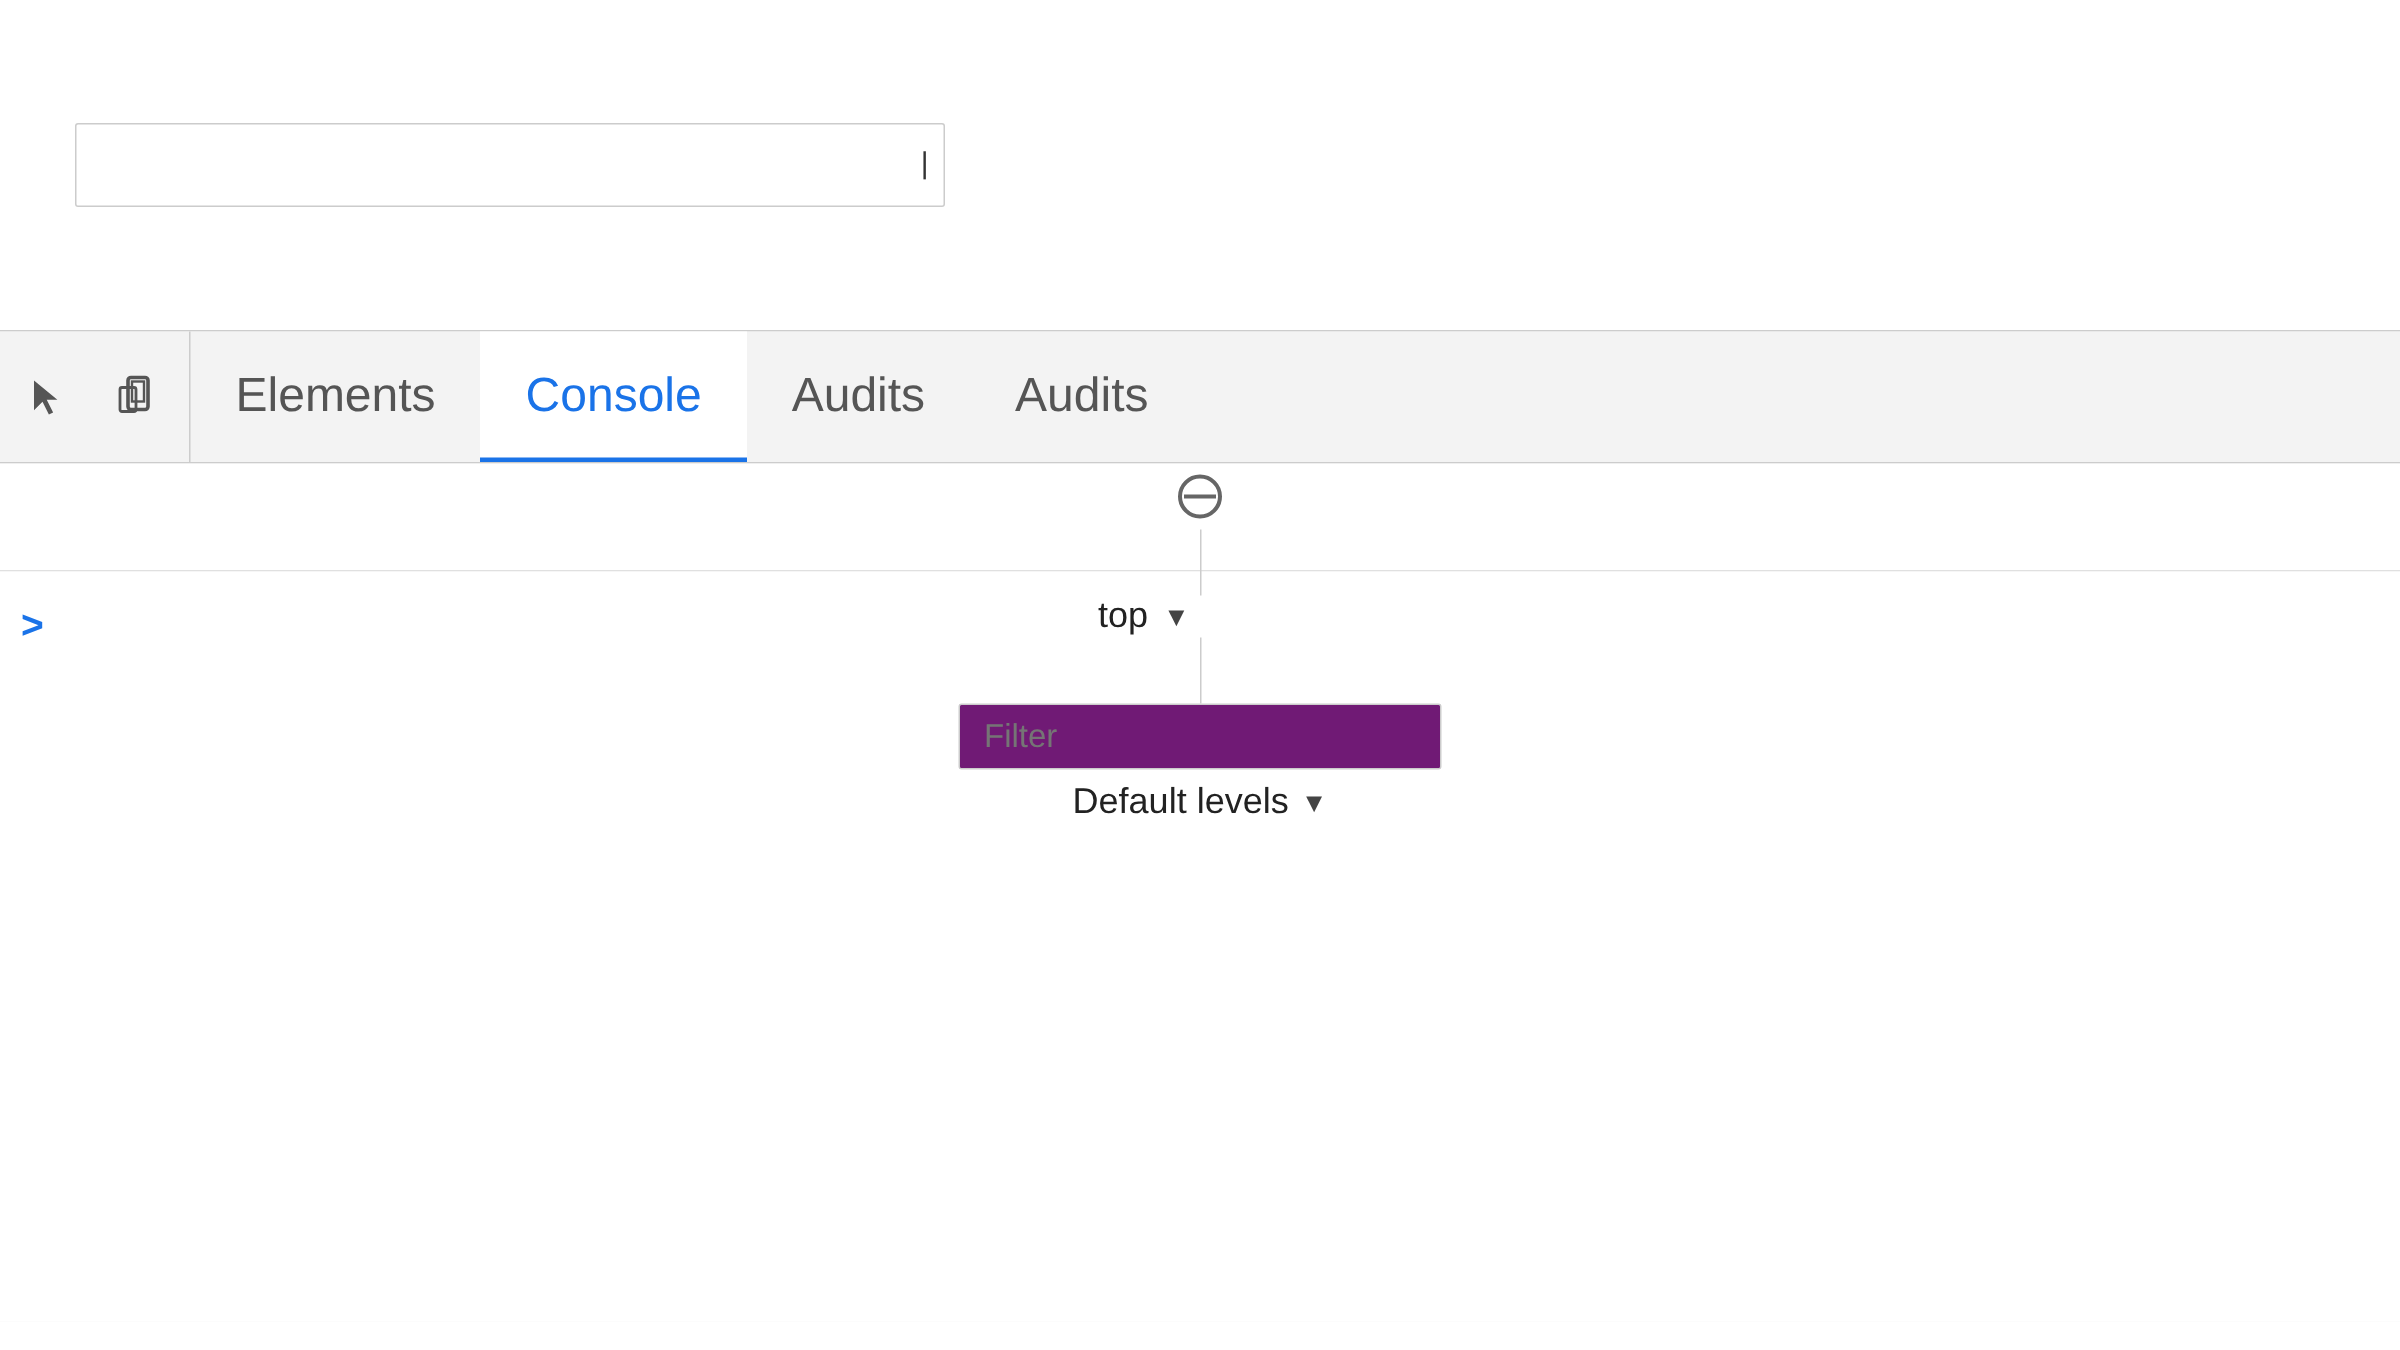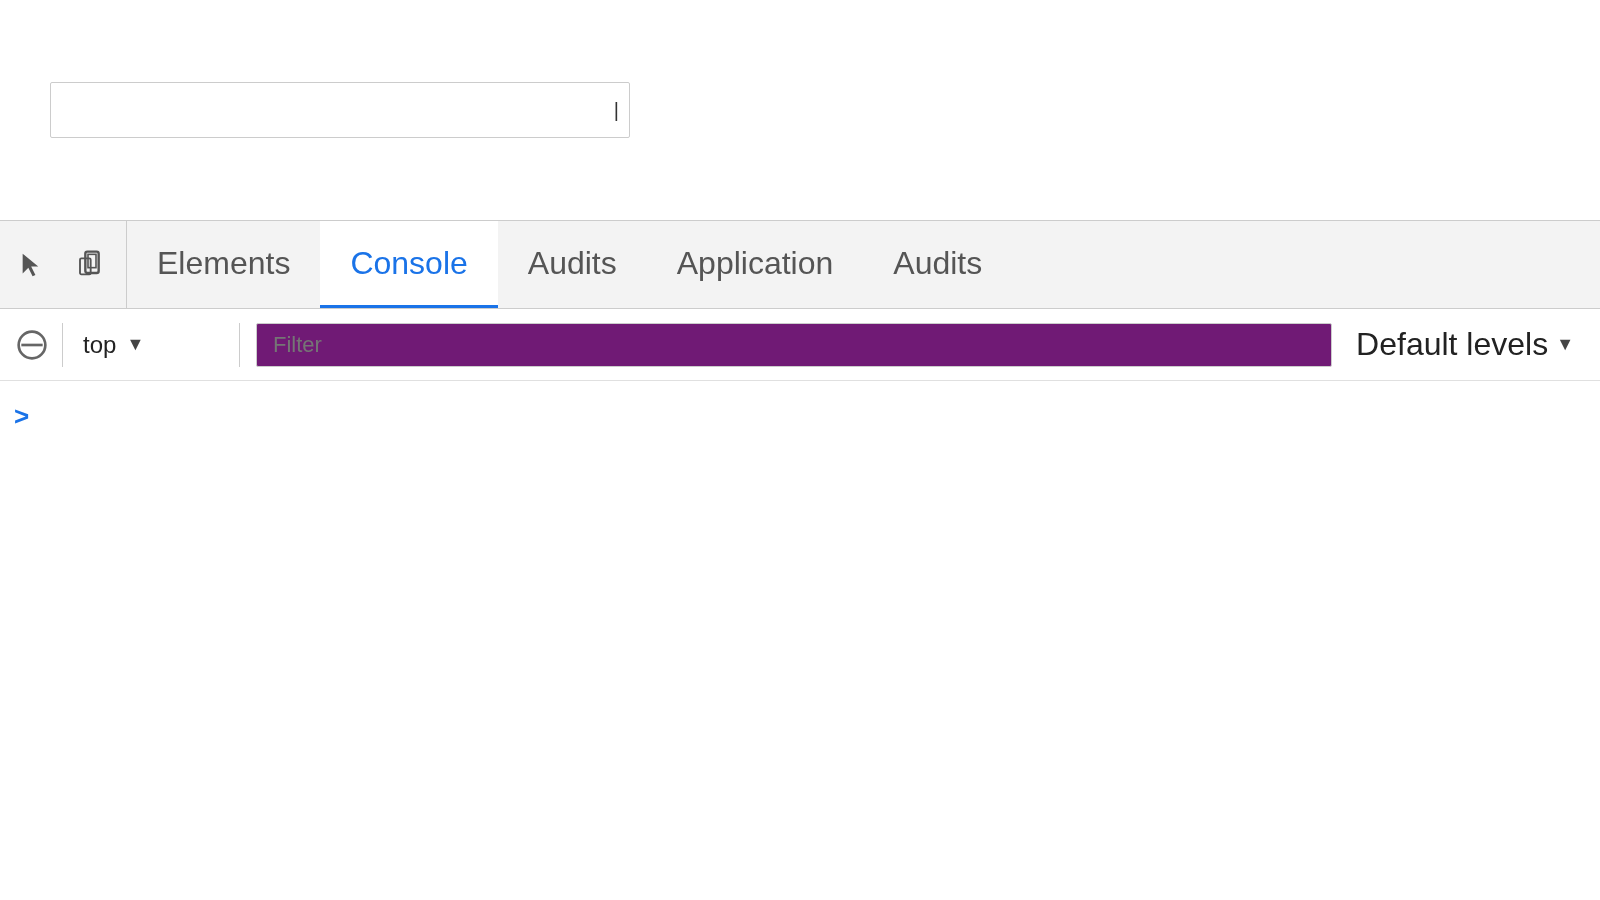--- a/index.html
+++ b/index.html
@@ -131,20 +131,21 @@
 
     
     .console-toolbar {
       display: flex;
       align-items: center;
       height: 72px;
       background: #ffffff;
       border-bottom: 1px solid #e0e0e0;
       padding: 0 10px;
       gap: 0;
+      flex-direction: column;
     }
 
     .clear-btn {
       width: 44px;
       height: 44px;
       display: flex;
       align-items: center;
       justify-content: center;
       cursor: pointer;
       border-radius: 50%;
@@ -209,21 +210,21 @@
       gap: 8px;
       padding: 0 16px;
       height: 44px;
       cursor: pointer;
       border-radius: 2px;
       white-space: nowrap;
       flex-shrink: 0;
     }
 
     .levels-label {
-      font-size: 32px;
+      font-size: 24px;
       color: #222;
     }
 
     
     .console-content {
       width: 100%;
       background: #ffffff;
       min-height: 500px;
       padding: 12px 0;
       display: flex;
@@ -278,23 +279,20 @@
       <div class="tab">
         <span>Elements</span>
       </div>
       <div class="tab active">
         <span>Console</span>
       </div>
       <div class="tab">
         <span>Audits</span>
       </div>
       <div class="tab">
-        <span>Application</span>
-      </div>
-      <div class="tab">
         <span>Audits</span>
       </div>
     </div>
 
   </div>
 
   <div class="console-toolbar">
 
     <div class="clear-btn" title="Clear console">
       <svg viewBox="0 0 24 24" width="32" height="32">

